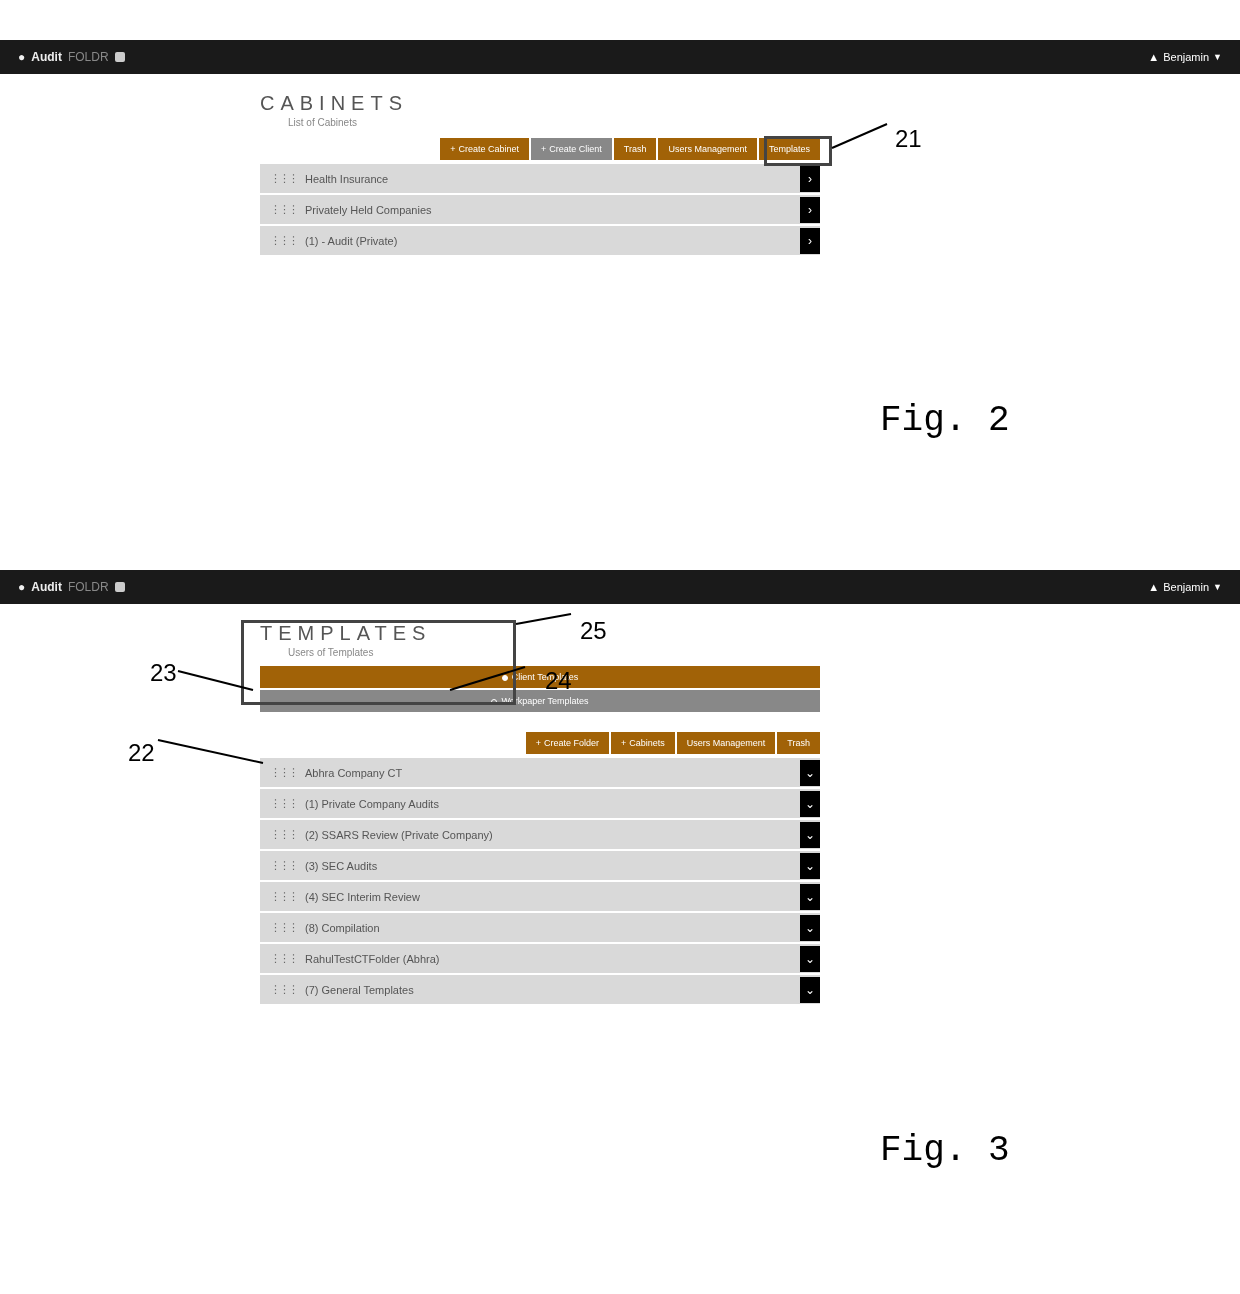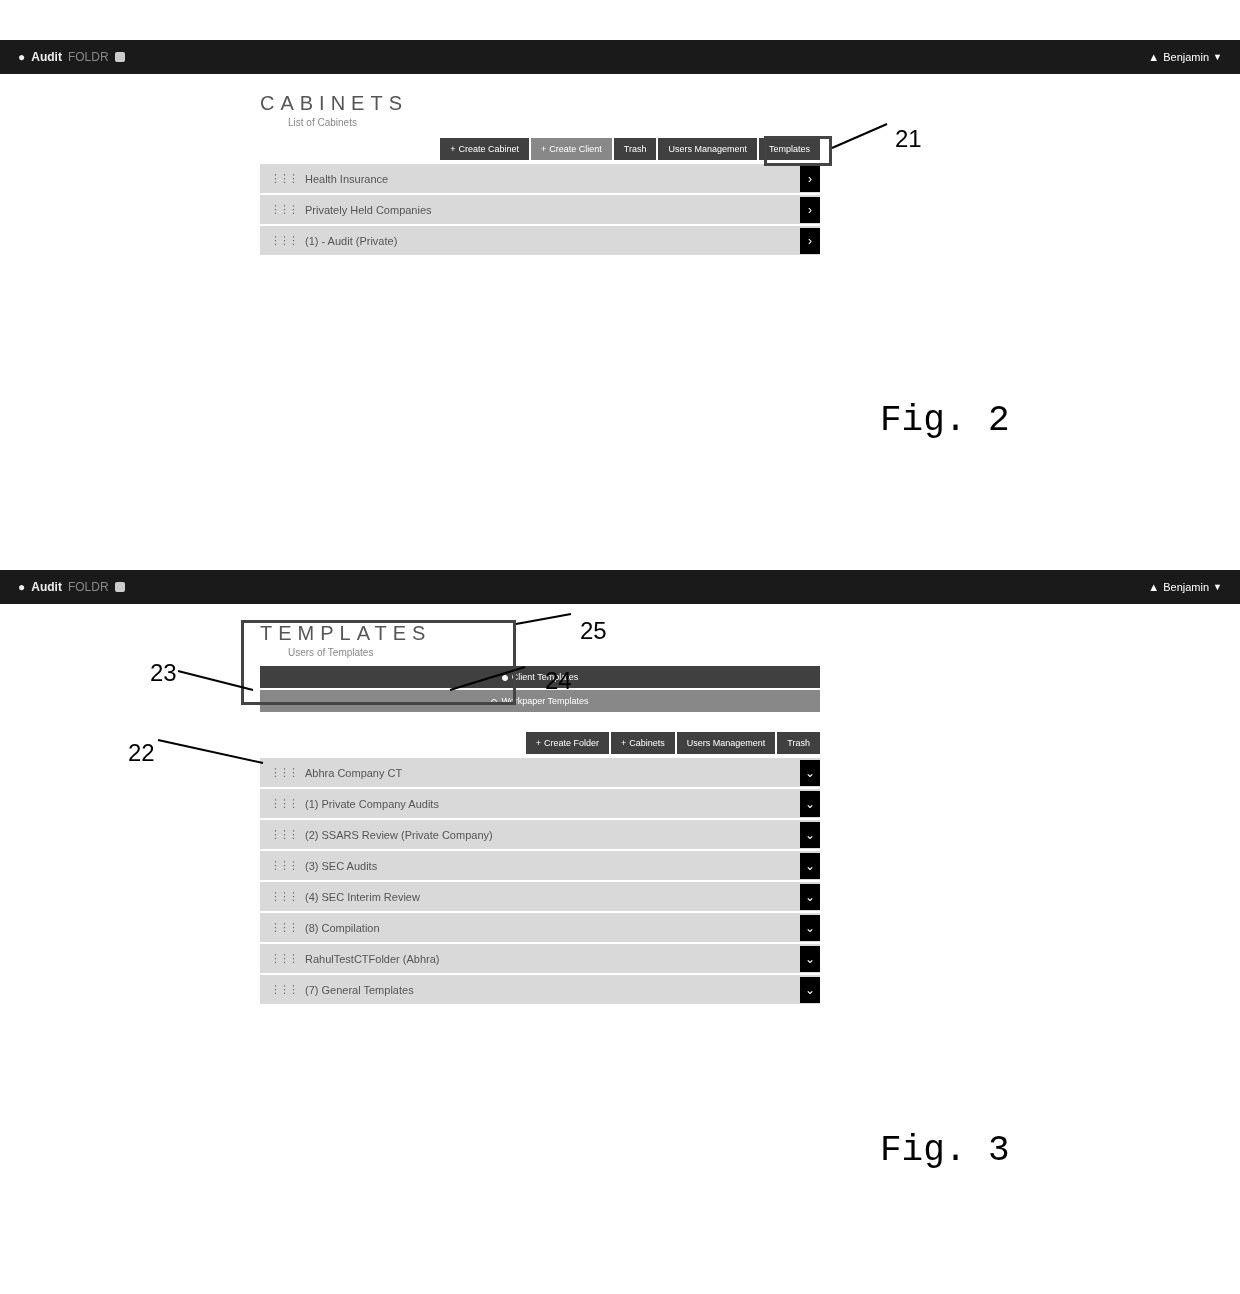--- a/index.html
+++ b/index.html
@@ -61,21 +61,21 @@
     margin-left: 28px;
   }
   .btn-row {
     display: flex;
     justify-content: flex-end;
     gap: 2px;
     margin-top: 10px;
   }
   .btn-row.left { justify-content: flex-end; margin-top: 8px; flex-direction: column; }
   .ui-btn {
-    background: #404040;
+    background: #a16207;
     color: #fff;
     font-size: 9px;
     padding: 6px 10px;
     border: none;
     cursor: pointer;
     white-space: nowrap;
   }
   .ui-btn.grey { background: #888; }
   .ui-btn .plus { margin-right: 3px; }
   .ui-btn .radio { display:inline-block; width:6px; height:6px; border-radius:50%; border:1px solid #fff; margin-right:4px; vertical-align:middle; }

